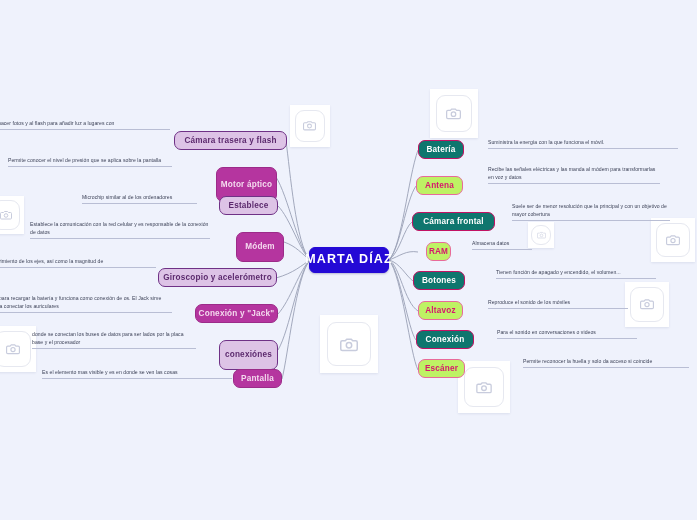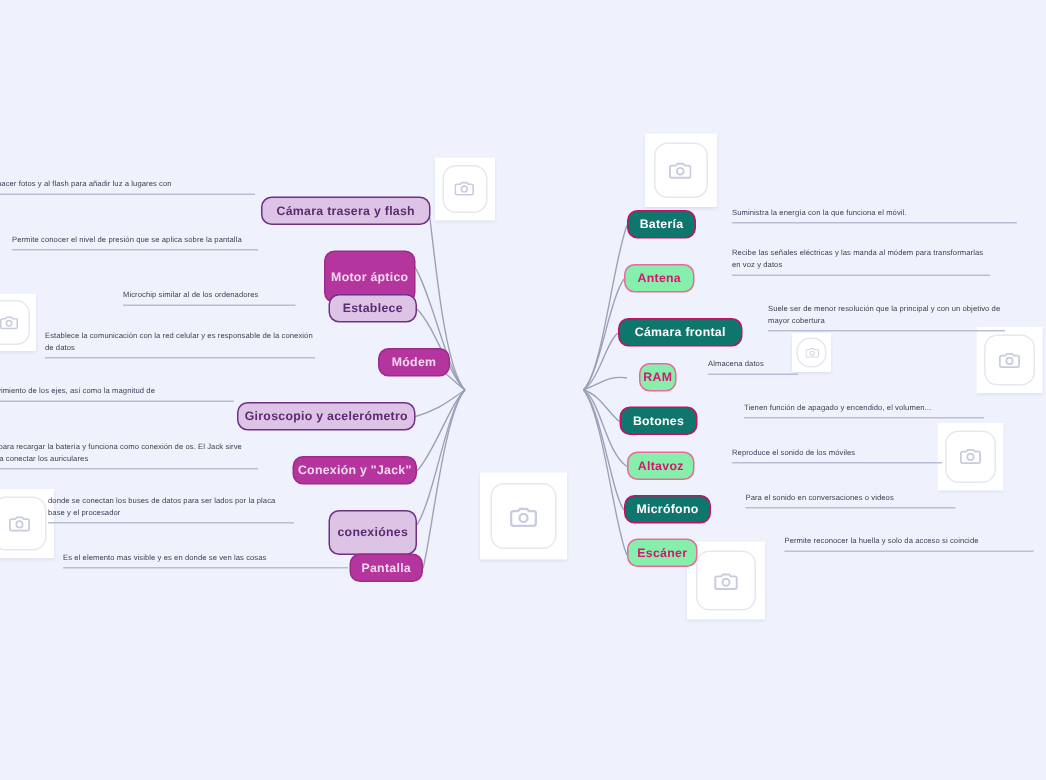--- a/index.html
+++ b/index.html
@@ -68,21 +68,21 @@
     font-size: 8.2px;
   }
   
   .n-crimson {
     background: #0f766e;
     color: #ffffff;
     border: 1.4px solid #c21263;
     font-size: 8.2px;
   }
   .n-pink {
-    background: #86efac;
+    background: #bef264;
     color: #d6166e;
     border: 1.4px solid #e86a9a;
     font-size: 8.2px;
   }
   
   .note {
     position: absolute;
     font-size: 5.1px;
     color: #3a3f55;
     line-height: 1.5;
@@ -218,28 +218,29 @@
 
   <div class="imgcard" style="left:458px;top:361px;width:52px;height:52px;">
     <div class="inner">
       <svg width="16" height="13" viewBox="0 0 24 20">
         <path d="M3 5h4l2-2h6l2 2h4a2 2 0 0 1 2 2v9a2 2 0 0 1-2 2H3a2 2 0 0 1-2-2V7a2 2 0 0 1 2-2z" fill="none" stroke="#c8ccdd" stroke-width="2"></path>
         <circle cx="12" cy="11" r="3.6" fill="none" stroke="#c8ccdd" stroke-width="2"></circle>
       </svg>
     </div>
   </div>
 
+  <div class="node root" style="left:309px;top:247px;width:80px;height:26px;">MARTA DÍAZ</div>
 
   <div class="node n-lilac" style="left:174px;top:131px;width:113px;height:19px;">Cámara trasera y flash</div>
 
   <div class="node n-magenta" style="left:216px;top:167px;width:61px;height:35px;">Motor áptico</div>
 
   <div class="node n-lilac" style="left:219px;top:196px;width:59px;height:19px;">Establece</div>
 
-  <div class="node n-magenta" style="left:252px;top:232px;width:48px;height:19px;">Módem</div>
+  <div class="node n-magenta" style="left:236px;top:232px;width:48px;height:30px;">Módem</div>
 
   <div class="node n-lilac" style="left:158px;top:268px;width:119px;height:19px;">Giroscopio y acelerómetro</div>
 
   <div class="node n-magenta" style="left:195px;top:304px;width:83px;height:19px;">Conexión y "Jack"</div>
 
   <div class="node n-lilac" style="left:219px;top:340px;width:59px;height:30px;">conexiónes</div>
 
   <div class="node n-magenta" style="left:233px;top:369px;width:49px;height:19px;">Pantalla</div>
 
   <div class="node n-crimson" style="left:418px;top:140px;width:46px;height:19px;">Batería</div>
@@ -247,21 +248,21 @@
   <div class="node n-pink" style="left:416px;top:176px;width:47px;height:19px;">Antena</div>
 
   <div class="node n-crimson" style="left:412px;top:212px;width:83px;height:19px;">Cámara frontal</div>
 
   <div class="node n-pink" style="left:426px;top:242px;width:25px;height:19px;">RAM</div>
 
   <div class="node n-crimson" style="left:413px;top:271px;width:52px;height:19px;">Botones</div>
 
   <div class="node n-pink" style="left:418px;top:301px;width:45px;height:19px;">Altavoz</div>
 
-  <div class="node n-crimson" style="left:416px;top:330px;width:58px;height:19px;">Micrófono</div>
+  <div class="node n-crimson" style="left:416px;top:330px;width:58px;height:19px;">Conexión</div>
 
   <div class="node n-pink" style="left:418px;top:359px;width:47px;height:19px;">Escáner</div>
 
   <div class="note left" style="left:-2px;top:120px;width:172px;">hacer fotos y al flash para añadir luz a lugares con</div>
 
   <div class="note left" style="left:8px;top:157px;width:164px;">Permite conocer el nivel de presión que se aplica sobre la pantalla</div>
 
   <div class="note left" style="left:82px;top:194px;width:115px;">Microchip similar al de los ordenadores</div>
 
   <div class="note left" style="left:30px;top:221px;width:180px;">Establece la comunicación con la red celular y es responsable de la conexión de datos</div>

